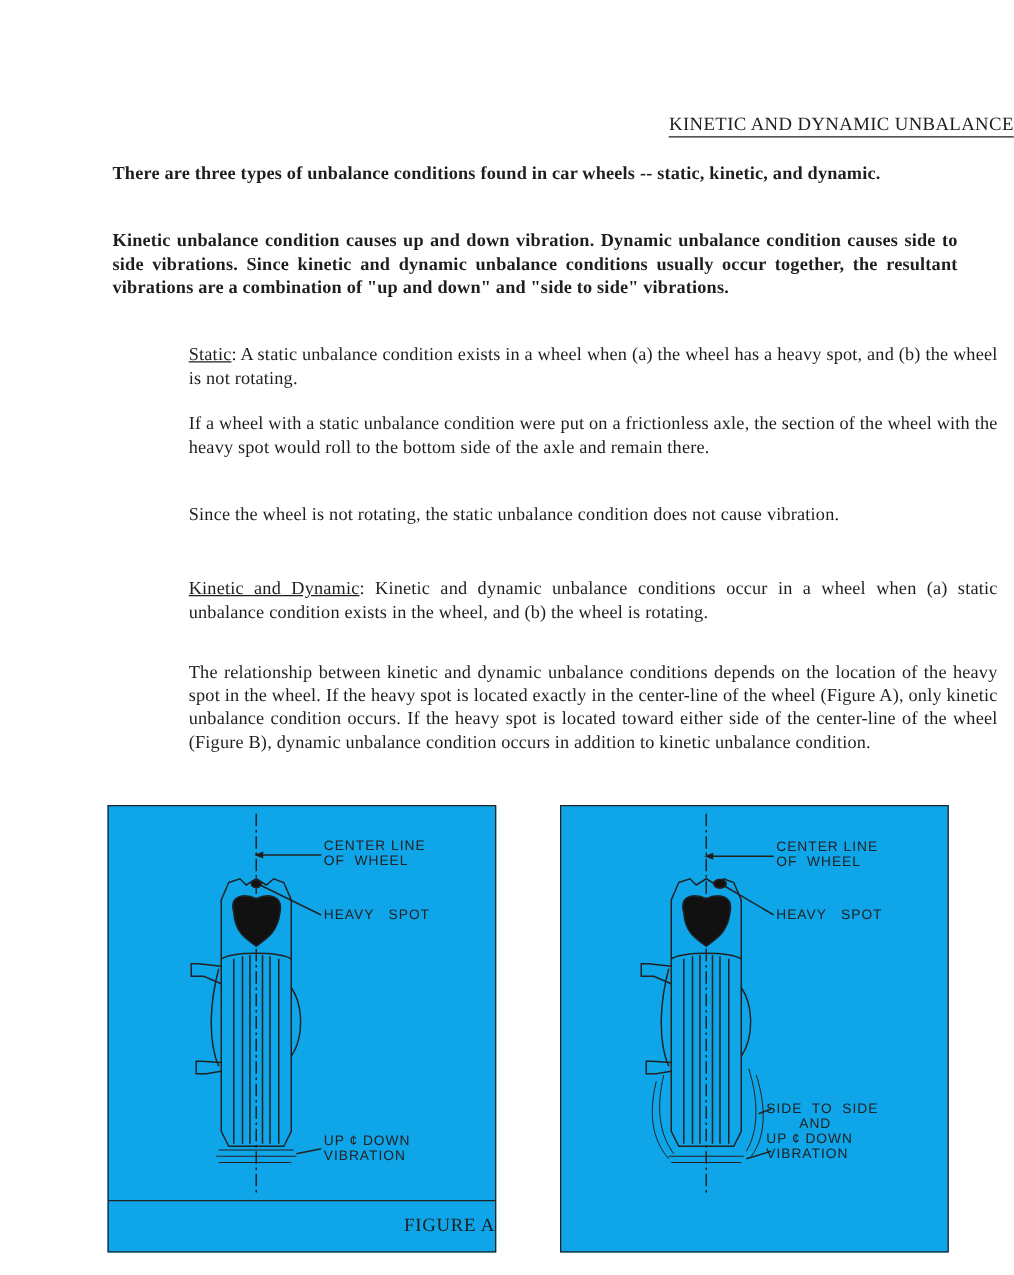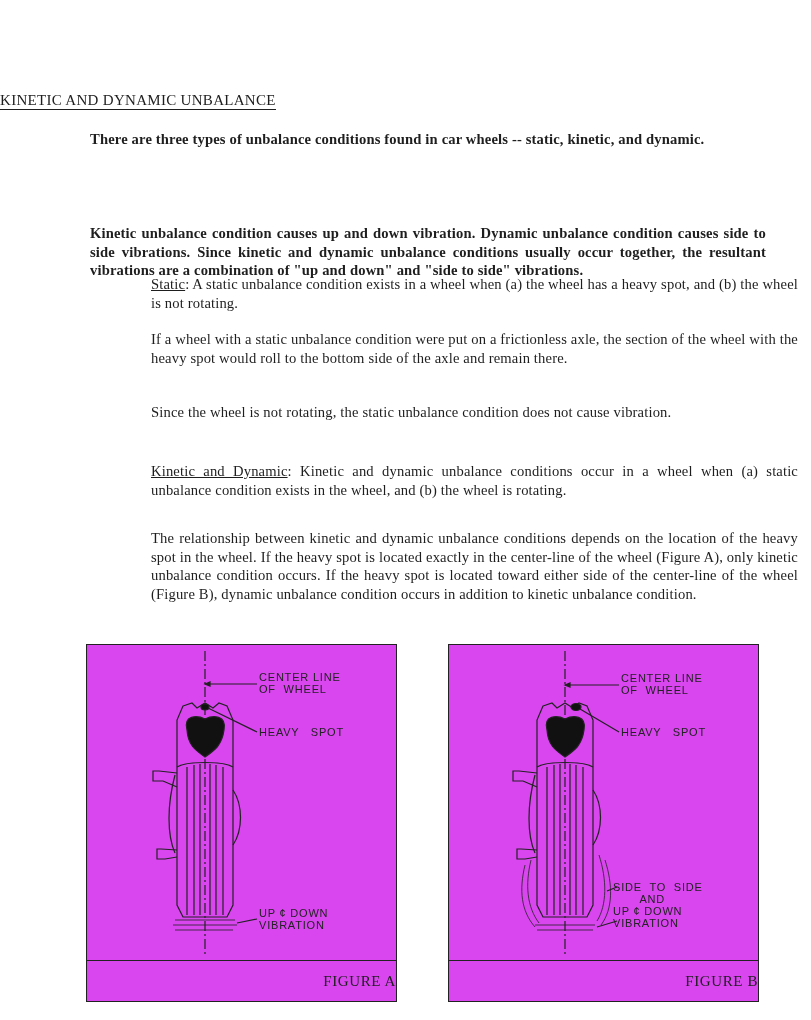--- a/index.html
+++ b/index.html
@@ -1,43 +1,43 @@
 <!DOCTYPE html>
 <html><head>
 <meta charset="utf-8">
 <style>
   html, body { margin:0; padding:0; background:#ffffff; }
   body { width:811px; height:1020px; position:relative; overflow:hidden;
          font-family:"Liberation Serif","DejaVu Serif",serif; color:#1e1e1e; }
-  .title { position:absolute; top:92px; left:0; width:811px; text-align:left;
+  .title { position:absolute; top:92px; left:0; width:811px; text-align:right;
            font-size:15px; letter-spacing:0.3px; }
   .title span { border-bottom:1.5px solid #1e1e1e; padding-bottom:1px; }
   .p { position:absolute; font-size:14.6px; line-height:18.5px; text-align:justify;
        letter-spacing:0.15px; }
   .p.full { left:90px; width:676px;font-weight:bold; }
   .p.ind { left:119px; width:647px;margin-left:32px; }
   .u { text-decoration:underline; }
   .fig { position:absolute; top:644px; width:311px; height:358px;
-         border:1.5px solid #222; box-sizing:border-box; background:#d946ef; }
+         border:1.5px solid #222; box-sizing:border-box; background:#0ea5e9; }
   .figA { left:86px; }
   .figB { left:448px; }
   .fig svg { position:absolute; left:0; top:0; }
   .cap { position:absolute; left:0; right:0; bottom:0; height:40px;
          border-top:1.5px solid #222; text-align:right; line-height:40px;
          font-size:15px; letter-spacing:0.6px; }
   .lbl { position:absolute; font-family:"Liberation Sans","DejaVu Sans",sans-serif;
          font-size:11px; letter-spacing:0.8px; line-height:12px; color:#222; white-space:pre; }
 </style>
 </head>
 <body>
 
 <div class="title"><span>KINETIC AND DYNAMIC UNBALANCE</span></div>
 
 <div class="p full" style="top:130px;">There are three types of unbalance conditions found in car wheels -- static, kinetic, and dynamic.</div>
-<div class="p full" style="top:184px;margin-top:40px;">Kinetic unbalance condition causes up and down vibration.  Dynamic unbalance condition causes side to side vibrations. Since kinetic and dynamic unbalance conditions usually occur together, the resultant vibrations are a combination of "up and down" and "side to side" vibrations.</div>
+<div class="p full" style="top:184px;">Kinetic unbalance condition causes up and down vibration.  Dynamic unbalance condition causes side to side vibrations. Since kinetic and dynamic unbalance conditions usually occur together, the resultant vibrations are a combination of "up and down" and "side to side" vibrations.</div>
 
 <div class="p ind" style="top:275px;"><span class="u">Static</span><span>: A static unbalance condition exists in a wheel when (a) the wheel has a heavy spot, and (b) the wheel is not rotating.</span></div>
 <div class="p ind" style="top:330px;">If a wheel with a static unbalance condition were put on a frictionless axle, the section of the wheel with the heavy spot would roll to the bottom side of the axle and remain there.</div>
 <div class="p ind" style="top:403px;">Since the wheel is not rotating, the static unbalance condition does not cause vibration.</div>
 
 <div class="p ind" style="top:462px;"><span class="u">Kinetic and Dynamic</span><span>: Kinetic and dynamic unbalance conditions occur in a wheel when (a) static unbalance condition exists in the wheel, and (b) the wheel is rotating.</span></div>
 <div class="p ind" style="top:529px;">The relationship between kinetic and dynamic unbalance conditions depends on the location of the heavy spot in the wheel.  If the heavy spot is located exactly in the center-line of the wheel (Figure A), only kinetic unbalance condition occurs.  If the heavy spot is located toward either side of the center-line of the wheel (Figure B), dynamic unbalance condition occurs in addition to kinetic unbalance condition.</div>
 
 <div class="fig figA">
   <svg width="311" height="318" viewBox="0 0 311 318">
@@ -112,14 +112,13 @@
       <line x1="148" y1="282" x2="168" y2="276"></line>
     </g>
   </svg>
   <div class="lbl" style="left:172px;top:27px;">CENTER LINE
 OF  WHEEL</div>
   <div class="lbl" style="left:172px;top:81px;">HEAVY   SPOT</div>
   <div class="lbl" style="left:164px;top:236px;">SIDE  TO  SIDE
        AND
 UP ¢ DOWN
 VIBRATION</div>
-  <div class="cap">FIGURE B</div>
 </div>
 
 </body></html>

